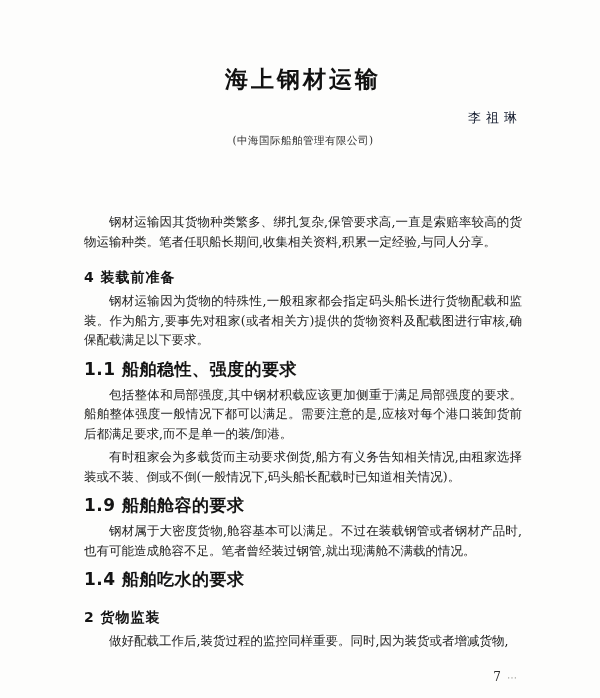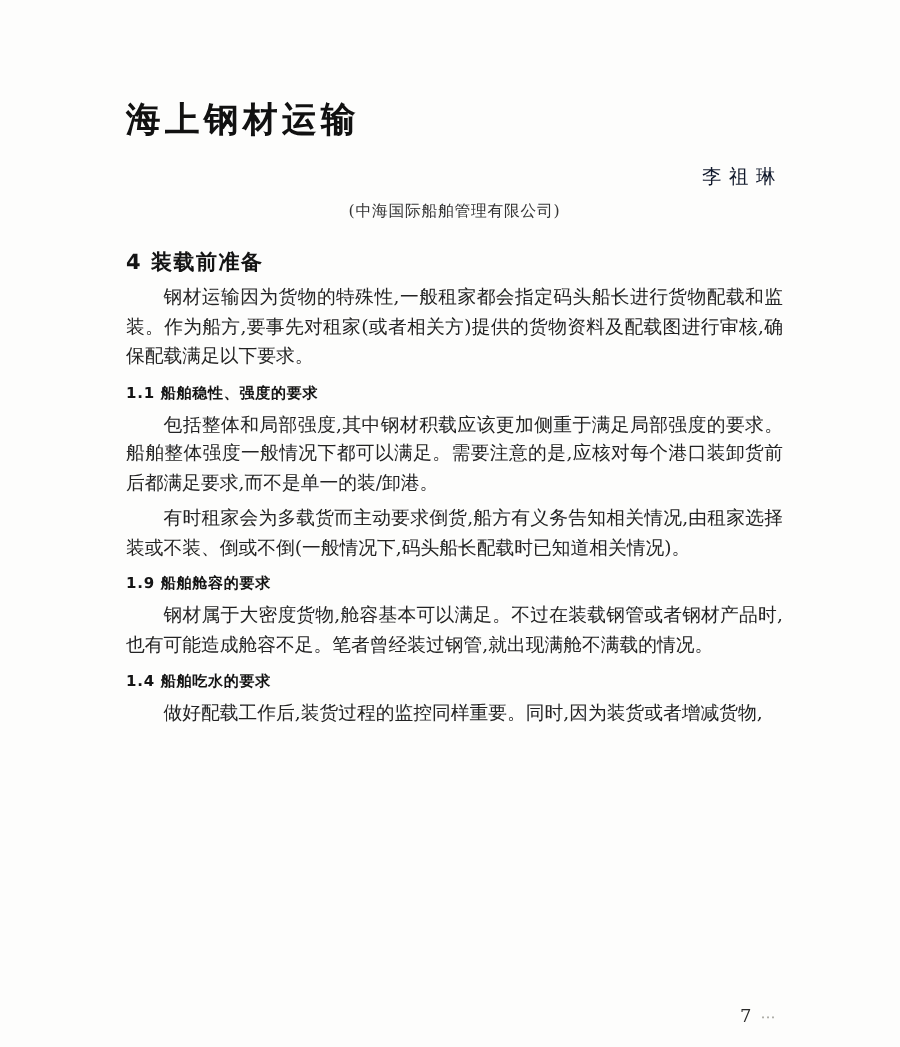--- a/index.html
+++ b/index.html
@@ -14,21 +14,21 @@
     margin: 0 auto;
     background: #fdfdfc;
     color: #1f1f1f;
     overflow: hidden;
     box-sizing: border-box;
     padding: 64px 78px 0 84px;
     font-family: "DejaVu Serif", "Liberation Serif", serif;
   }
   h1.doc-title {
     margin: 0;
-    text-align: left;
+    text-align: center;
     font-size: 23px;
     font-weight: 700;
     letter-spacing: 3px;
     color: #111;
     font-family: "DejaVu Serif", "Liberation Serif", serif;
   }
   .author {
     margin-top: 14px;
     text-align: right;
     font-size: 13px;
@@ -56,21 +56,21 @@
   h2.sec {
     margin: 18px 0 0 0;
     font-size: 14px;
     font-weight: 700;
     color: #141414;
     font-family: "DejaVu Sans", "Liberation Sans", sans-serif;
     letter-spacing: 1px;
   }
   h3.subsec {
     margin: 8px 0 0 0;
-    font-size: 10px;
+    font-size: 17px;
     font-weight: 700;
     color: #141414;
     font-family: "DejaVu Sans", "Liberation Sans", sans-serif;
     letter-spacing: 0.5px;
   }
   .pageno {
     position: absolute;
     right: 82px;
     bottom: 14px;
     font-size: 12px;
@@ -88,33 +88,35 @@
 <body>
 
 <div class="page">
 
   <h1 class="doc-title">海上钢材运输</h1>
 
   <div class="author">李祖琳</div>
 
   <div class="affiliation">(中海国际船舶管理有限公司)</div>
 
+  <p class="body intro">钢材运输因其货物种类繁多、绑扎复杂,保管要求高,一直是索赔率较高的货物运输种类。笔者任职船长期间,收集相关资料,积累一定经验,与同人分享。</p>
 
   <h2 class="sec">4  装载前准备</h2>
   <p class="body">钢材运输因为货物的特殊性,一般租家都会指定码头船长进行货物配载和监装。作为船方,要事先对租家(或者相关方)提供的货物资料及配载图进行审核,确保配载满足以下要求。</p>
 
   <h3 class="subsec">1.1  船舶稳性、强度的要求</h3>
   <p class="body">包括整体和局部强度,其中钢材积载应该更加侧重于满足局部强度的要求。船舶整体强度一般情况下都可以满足。需要注意的是,应核对每个港口装卸货前后都满足要求,而不是单一的装/卸港。</p>
 
   <p class="body">有时租家会为多载货而主动要求倒货,船方有义务告知相关情况,由租家选择装或不装、倒或不倒(一般情况下,码头船长配载时已知道相关情况)。</p>
 
   <h3 class="subsec">1.9  船舶舱容的要求</h3>
   <p class="body">钢材属于大密度货物,舱容基本可以满足。不过在装载钢管或者钢材产品时,也有可能造成舱容不足。笔者曾经装过钢管,就出现满舱不满载的情况。</p>
 
   <h3 class="subsec">1.4  船舶吃水的要求</h3>
 
+  <h2 class="sec">2  货物监装</h2>
   <p class="body">做好配载工作后,装货过程的监控同样重要。同时,因为装货或者增减货物,</p>
 
   <div class="pageno">
     <span>7</span><span class="dashes">⋯</span>
   </div>
 
 </div>
 
 </body></html>

